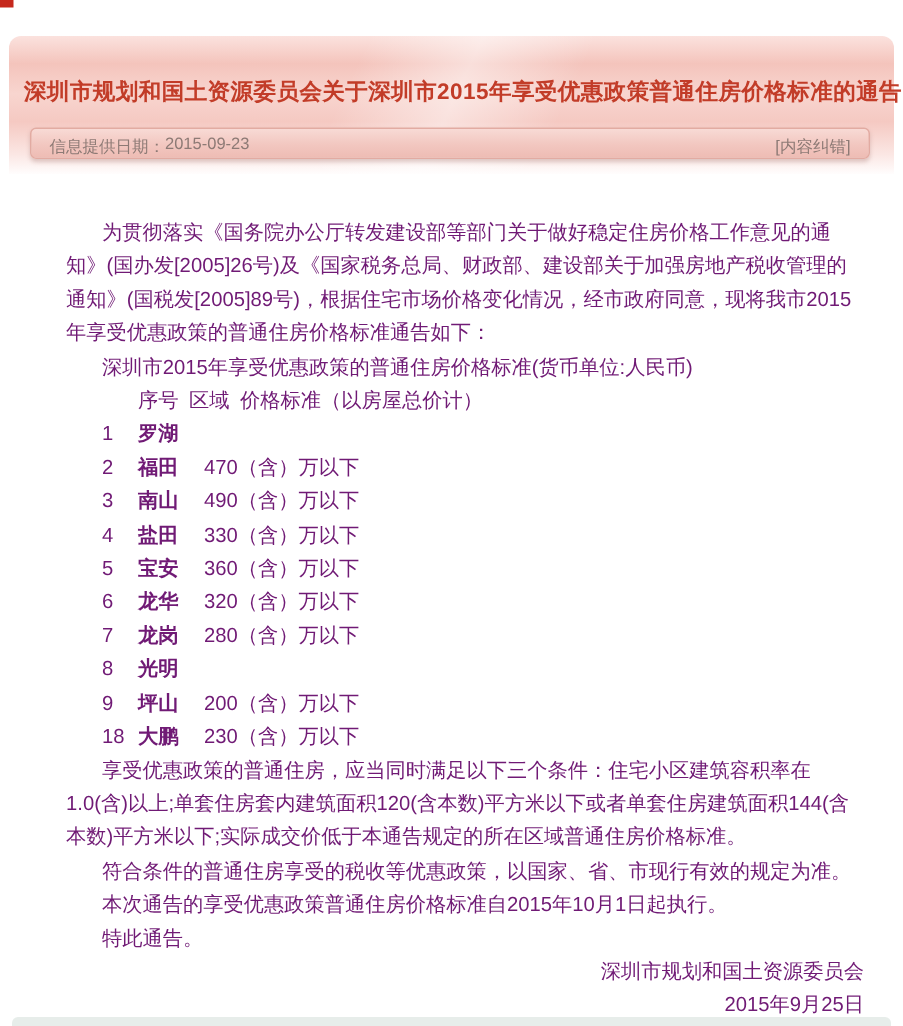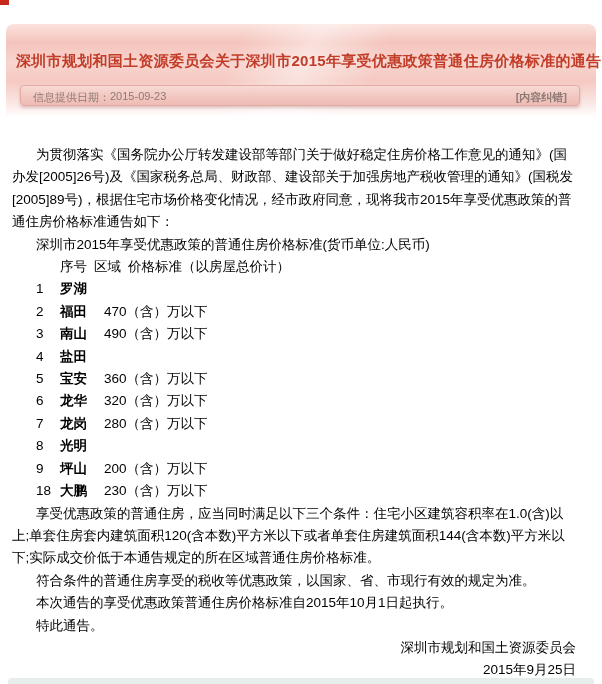--- a/index.html
+++ b/index.html
@@ -48,29 +48,29 @@
     background: linear-gradient(180deg, #f8dad5 0%, #f2c7c0 55%, #eebcb4 100%);
     box-shadow: 0 2px 3px rgba(172,123,117,0.38);
     display: flex;
     justify-content: space-between;
     align-items: flex-end;
     padding: 0 12px;
     font-size: 11px;
     color: #8d7a75;
   }
   .info-date { display: flex; }
-  .correction-link { color: #8d7a75; text-decoration: none; cursor: pointer; font-weight: bold; }
+  .correction-link { color: #8d7a75; text-decoration: none; cursor: pointer; }
 
   
   .doc {
     position: absolute; top: 102px; left: 0; right: 0; bottom: 0;
-    padding: 42px 26px 0 12px;
+    padding: 42px 26px 0 44px;
     font-size: 13.5px;
     line-height: 22.4px;
-    color: #000000;
+    color: #701a75;
   }
   .doc p { margin: 0; text-indent: 24px; }
 
   .table-header { text-indent: 0; padding-left: 24px; }
   .table-header span { margin-right: 7px; }
 
   .price-row { display: flex; padding-left: 24px; line-height: 22.4px; }
   .price-row .seq { width: 24px; flex: 0 0 auto; }
   .price-row .district { width: 44px; flex: 0 0 auto; font-weight: bold; }
   .price-row .standard { flex: 1; }
@@ -117,20 +117,21 @@
         <span class="standard">470（含）万以下</span>
       </div>
       <div class="price-row">
         <span class="seq">3</span>
         <span class="district">南山</span>
         <span class="standard">490（含）万以下</span>
       </div>
       <div class="price-row">
         <span class="seq">4</span>
         <span class="district">盐田</span>
+        <span class="standard">330（含）万以下</span>
       </div>
       <div class="price-row">
         <span class="seq">5</span>
         <span class="district">宝安</span>
         <span class="standard">360（含）万以下</span>
       </div>
       <div class="price-row">
         <span class="seq">6</span>
         <span class="district">龙华</span>
         <span class="standard">320（含）万以下</span>

